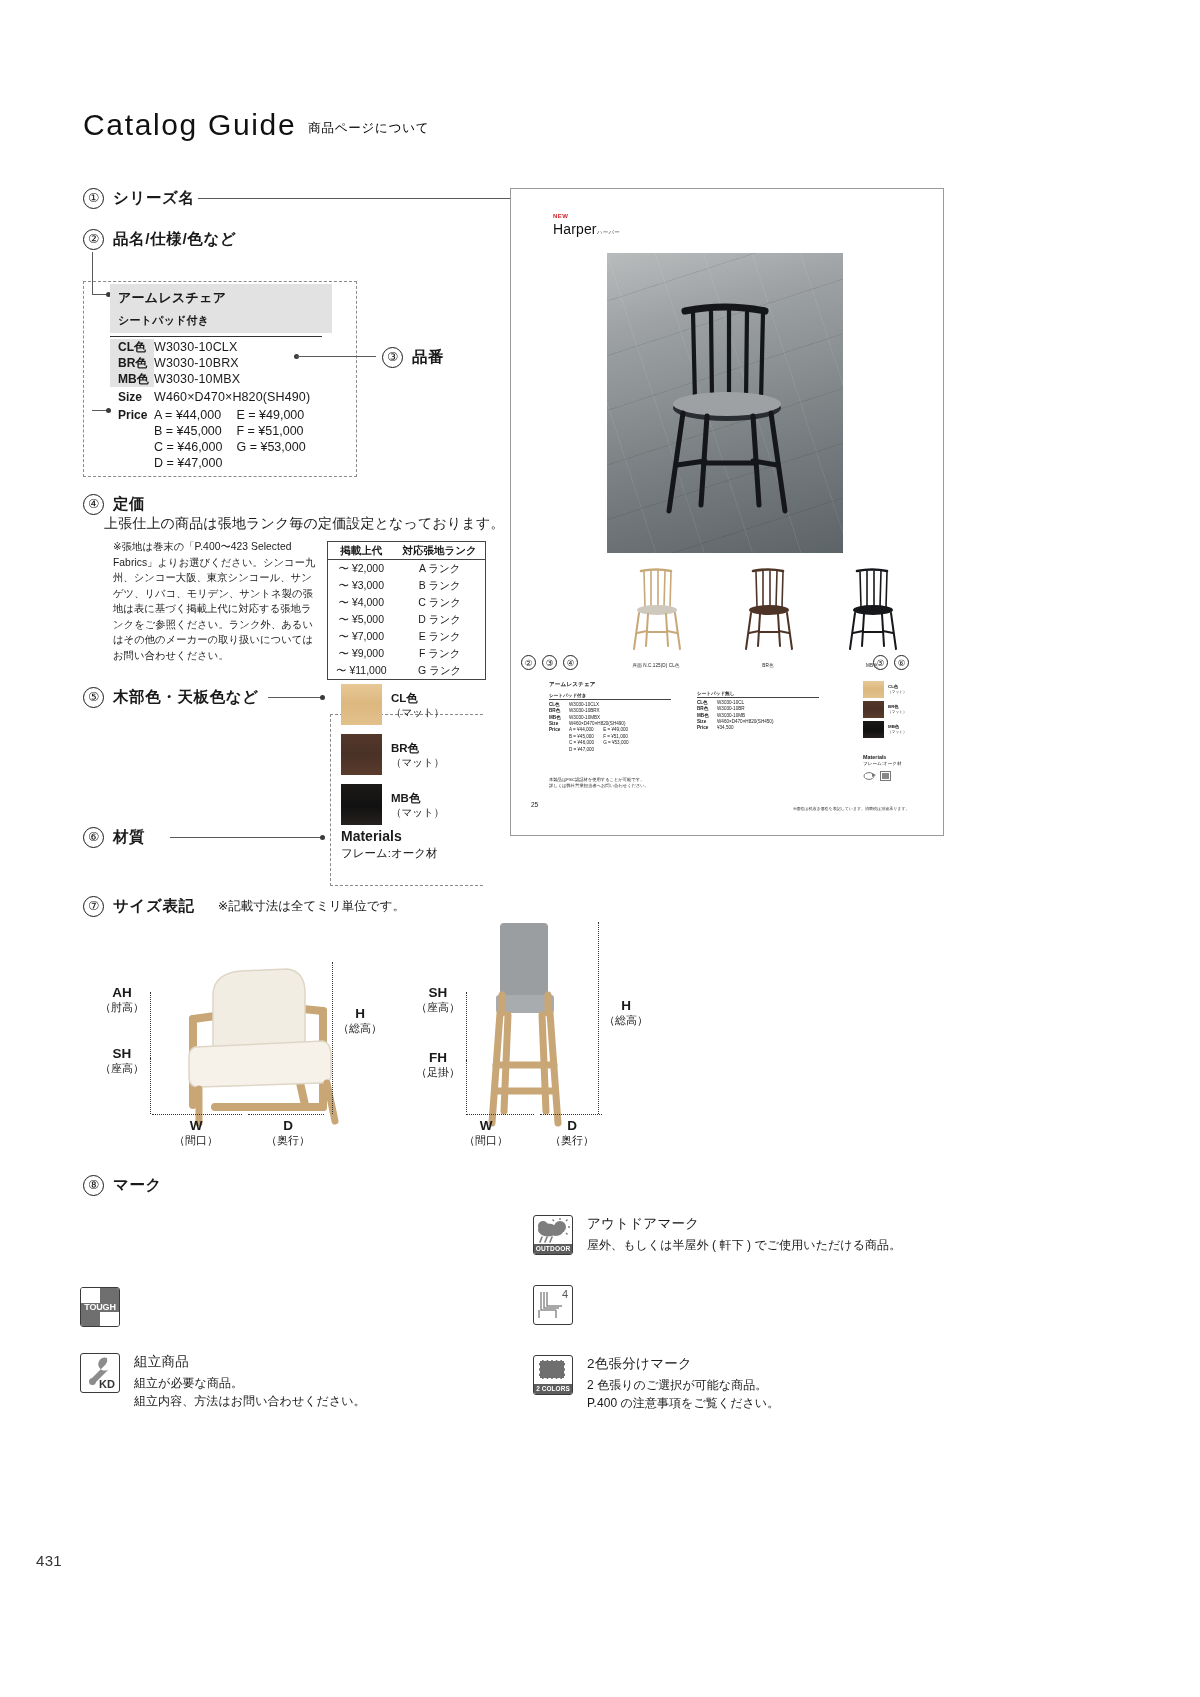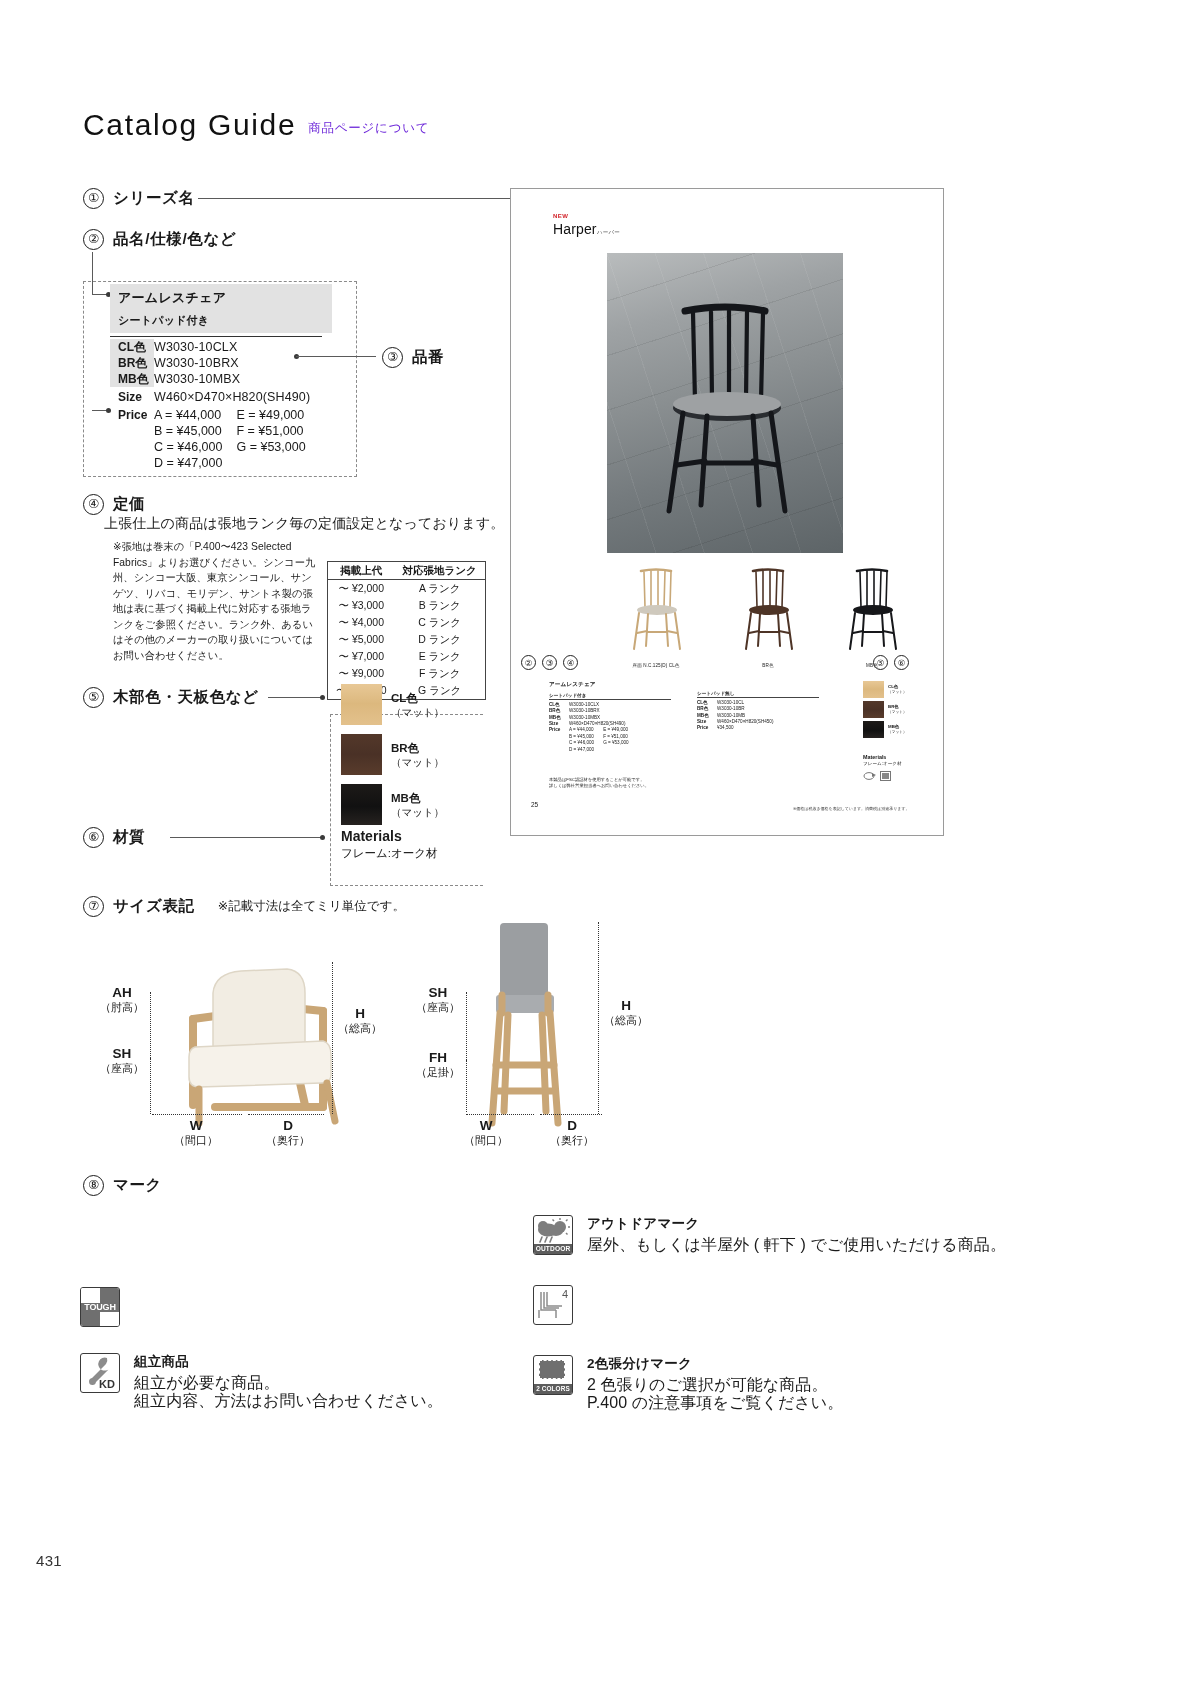--- a/index.html
+++ b/index.html
@@ -17,21 +17,21 @@
     width:19px;height:19px;border:1.3px solid #1a1a1a;border-radius:50%;
     font-size:12.5px;line-height:1;vertical-align:middle;flex:0 0 auto;
   }
   .lbl{font-weight:bold;font-size:15.5px;letter-spacing:.04em;}
   .leader{height:1px;background:#5a5a5a;}
   .leader-dot{width:5px;height:5px;border-radius:50%;background:#3a3a3a;}
 
   
   #title-wrap{left:83px;top:108px;display:flex;align-items:flex-end;gap:12px;}
   #catalog-title{font-size:30px;font-weight:400;letter-spacing:.055em;color:#111;}
-  #catalog-subtitle{font-size:12.5px;letter-spacing:.06em;padding-bottom:5px;color:#6d28d9;}
+  #catalog-subtitle{font-size:12.5px;letter-spacing:.06em;padding-bottom:5px;color:#000000;}
 
   
   .callout{display:flex;align-items:center;gap:9px;}
 
   
   #spec-dash{
     left:83px;top:281px;width:272px;height:194px;
     border:1.4px dashed #8a8a8a;
   }
   #spec-card{left:110px;top:284px;width:222px;font-size:12.5px;}
@@ -39,21 +39,21 @@
   .sc-sub{background:#e2e2e2;padding:2px 8px 5px;font-size:11px;font-weight:bold;letter-spacing:.02em;}
   .sc-rule{height:1.2px;background:#333;margin:3px 0 2px;width:212px;}
   .sc-row{display:flex;gap:0;line-height:16px;}
   .sc-k{width:44px;font-weight:bold;font-size:12px;padding-left:8px;box-sizing:border-box;}
   .sc-k.shade{background:#e2e2e2;}
   .sc-v{font-size:12.5px;letter-spacing:.01em;}
   .sc-price-col{display:flex;gap:14px;}
   .sc-price-col span{display:block;line-height:16px;font-size:12.5px;}
 
   
-  #rank-table{left:327px;top:541px;border:1px solid #444;border-collapse:collapse;font-size:10.5px;background:#fff;margin-top:20px;}
+  #rank-table{left:327px;top:541px;border:1px solid #444;border-collapse:collapse;font-size:10.5px;background:#fff;}
   #rank-table td,#rank-table th{padding:1.5px 8px;text-align:center;white-space:nowrap;}
   #rank-table thead th{border-bottom:1px solid #444;font-weight:bold;font-size:10.5px;}
   #rank-table td:first-child{border-right:0;}
 
   
   #fabric-note{left:113px;top:539px;width:208px;font-size:10.3px;line-height:15.5px;letter-spacing:.005em;}
 
   
   #swatch-dash{left:330px;top:714px;width:152px;height:170px;border-left:1.4px dashed #8a8a8a;border-top:1.4px dashed #8a8a8a;border-bottom:1.4px dashed #8a8a8a;}
   .swrow{display:flex;align-items:center;gap:9px;margin-bottom:9px;}
@@ -102,22 +102,22 @@
 
   
   .dim-t{font-size:13.5px;font-weight:bold;text-align:center;line-height:15px;}
   .dim-t small{display:block;font-weight:normal;font-size:11px;}
   .dotv{width:0;border-left:1.6px dotted #333;}
   .doth{height:0;border-top:1.6px dotted #333;}
 
   
   .mark-item{display:flex;gap:14px;align-items:flex-start;}
   .mark-ico{width:40px;height:40px;flex:0 0 auto;position:relative;}
-  .mark-h{font-size:13.5px;font-weight:bold;letter-spacing:.02em;margin-bottom:3px;}
-  .mark-b{font-size:16px;line-height:18px;letter-spacing:.005em;}
+  .mark-h{font-size:13.5px;font-weight:normal;letter-spacing:.02em;margin-bottom:3px;}
+  .mark-b{font-size:12px;line-height:18px;letter-spacing:.005em;}
   .boxico{border:1.6px solid #3a3a3a;border-radius:3px;width:40px;height:40px;box-sizing:border-box;position:relative;overflow:hidden;background:#fff;}
   .ico-cap{position:absolute;left:0;right:0;bottom:0;background:#5d5d5d;color:#fff;font-size:8px;font-weight:bold;text-align:center;letter-spacing:.02em;line-height:10px;}
 
   #pageno{left:36px;top:1552px;font-size:15px;color:#333;letter-spacing:.02em;}
 </style>
 </head>
 <body>
 
 <div class="pg">
 

